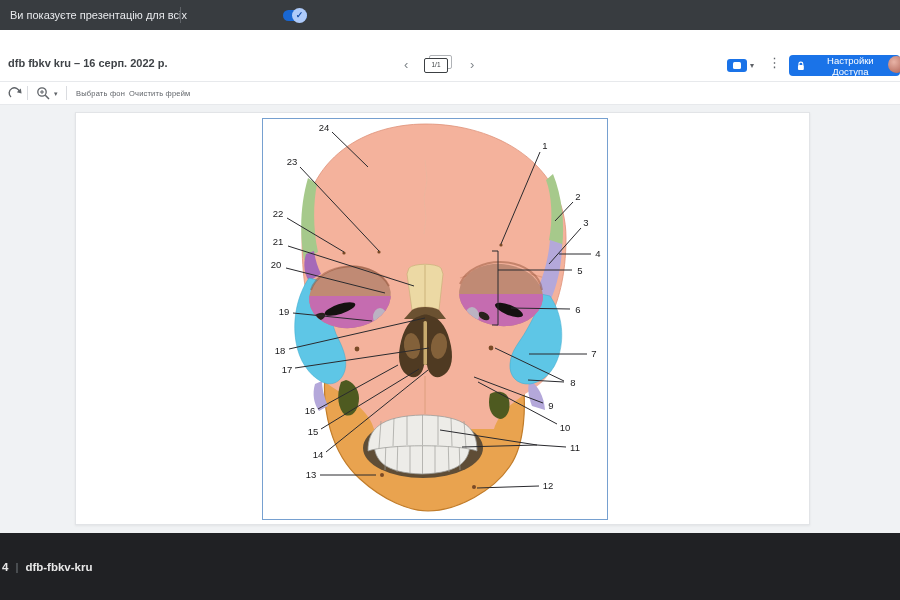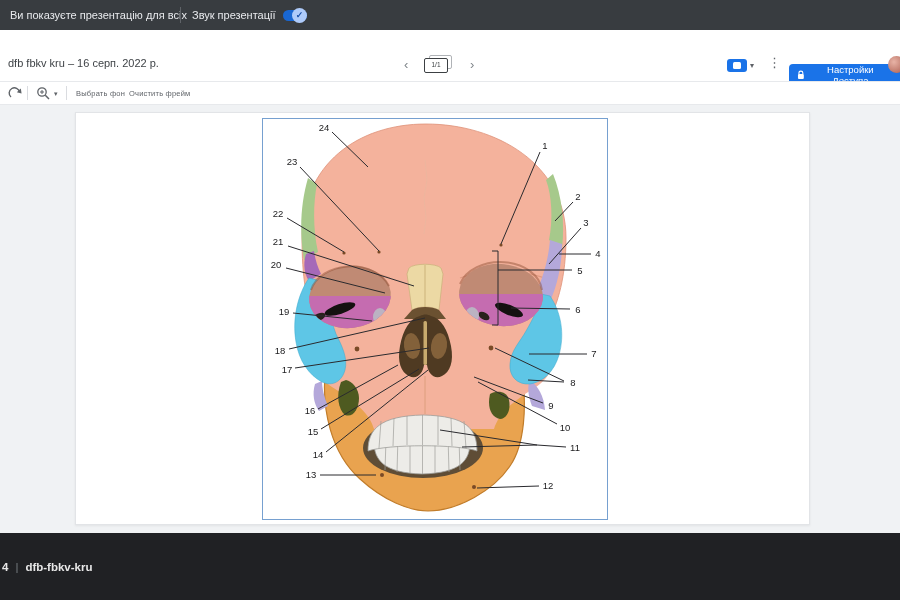--- a/index.html
+++ b/index.html
@@ -12,33 +12,33 @@
           display:flex; align-items:center; color:#e8eaed; font-size:11px; }
   .pbar-status { position:absolute; left:10px; top:0; line-height:30px; font-weight:500; }
   .pbar-div { position:absolute; left:180px; top:7px; height:16px; width:1px; background:#5f6368; color:transparent; overflow:hidden; }
   .pbar-audio { position:absolute; left:192px; top:0; line-height:30px; font-weight:500; }
   .toggle { position:absolute; left:283px; top:10px; width:24px; height:11px; border-radius:6px; background:#1967d2; }
   .toggle-knob { position:absolute; left:9px; top:-2.5px; width:15px; height:15px; border-radius:50%;
                  background:#aecbfa; color:#174ea6; font-size:9px; line-height:15px; text-align:center; font-weight:bold; }
 
   
   .ewin { position:absolute; left:0; top:30px; width:900px; height:503px; background:#fff; }
-  .doc-title { position:absolute; left:8px; top:27px; font-size:11px; color:#3f4347; }
+  .doc-title { position:absolute; left:8px; top:27px; font-size:11px; color:#3f4347;font-weight:bold; }
   .nav-chev { position:absolute; top:27px; font-size:13px; color:#80868b; cursor:default; }
   .frame-counter { position:absolute; left:424px; top:25px; width:30px; height:18px; }
   .fc-back { position:absolute; left:5px; top:0; width:23px; height:14px; border:1px solid #b0b3b7; border-radius:2px; background:#fff; }
   .fc-front { position:absolute; left:0; top:3px; width:24px; height:15px; border:1.4px solid #3c4043; border-radius:2px;
               background:#fff; font-size:6.5px; color:#3c4043; text-align:center; line-height:12px; }
   .mini-btn { position:absolute; left:727px; top:29px; width:20px; height:13px; background:#1a73e8; border-radius:3px; }
   .mini-glyph { position:absolute; left:6px; top:3px; width:8px; height:7px; background:#fff; border-radius:1.5px; }
   .mini-caret { position:absolute; left:750px; top:29px; font-size:8px; color:#5f6368; line-height:13px; }
   .kebab { position:absolute; left:768px; top:25px; font-size:13px; color:#5f6368; width:12px; text-align:center; }
   .access-btn { position:absolute; left:789px; top:25px; height:21px; background:#1a73e8; color:#fff; border:none;
                 border-radius:4px; font-size:9.5px; font-family:"Liberation Sans",sans-serif;
-                display:flex; align-items:center; gap:4px; padding:0 8px;margin-top:9px; }
+                display:flex; align-items:center; gap:4px; padding:0 8px; }
   .avatar { position:absolute; left:888px; top:26px; width:17px; height:17px; border-radius:50%;
             background:radial-gradient(circle at 35% 35%, #e8b3a6, #a85a4c); }
   .hline { position:absolute; left:0; width:900px; height:1px; background:#e7e9ec; }
 
   .toolbar { position:absolute; left:0; top:52px; width:900px; height:23px; background:#fff; }
   .tb-div { position:absolute; top:4px; width:1px; height:14px; background:#dadce0; }
   .tb-text { position:absolute; top:0; line-height:23px; font-size:7.5px; color:#5f6368; letter-spacing:0.2px; }
   .tb-caret { position:absolute; left:54px; top:0; line-height:23px; font-size:7px; color:#5f6368; }
 
   .workspace { position:absolute; left:0; top:105px; width:900px; height:428px; background:#f0f2f4; }
@@ -52,21 +52,20 @@
   .mbar-sep { color:#777c82; font-weight:normal; margin:0 7px; }
 </style>
 </head>
 <body>
 
 <div id="root">
 
   <div class="pbar">
     <span class="pbar-status">Ви показуєте презентацію для всіх</span>
     <span class="pbar-div"></span>
-    <span class="pbar-audio">Звук презентації</span>
     <span class="toggle">
       <span class="toggle-knob">✓</span>
     </span>
   </div>
 
   <div class="ewin">
     <span class="doc-title">dfb fbkv kru – 16 серп. 2022 р.</span>
 
     <span class="nav-chev" style="left:404px;">‹</span>
     <span class="frame-counter">

